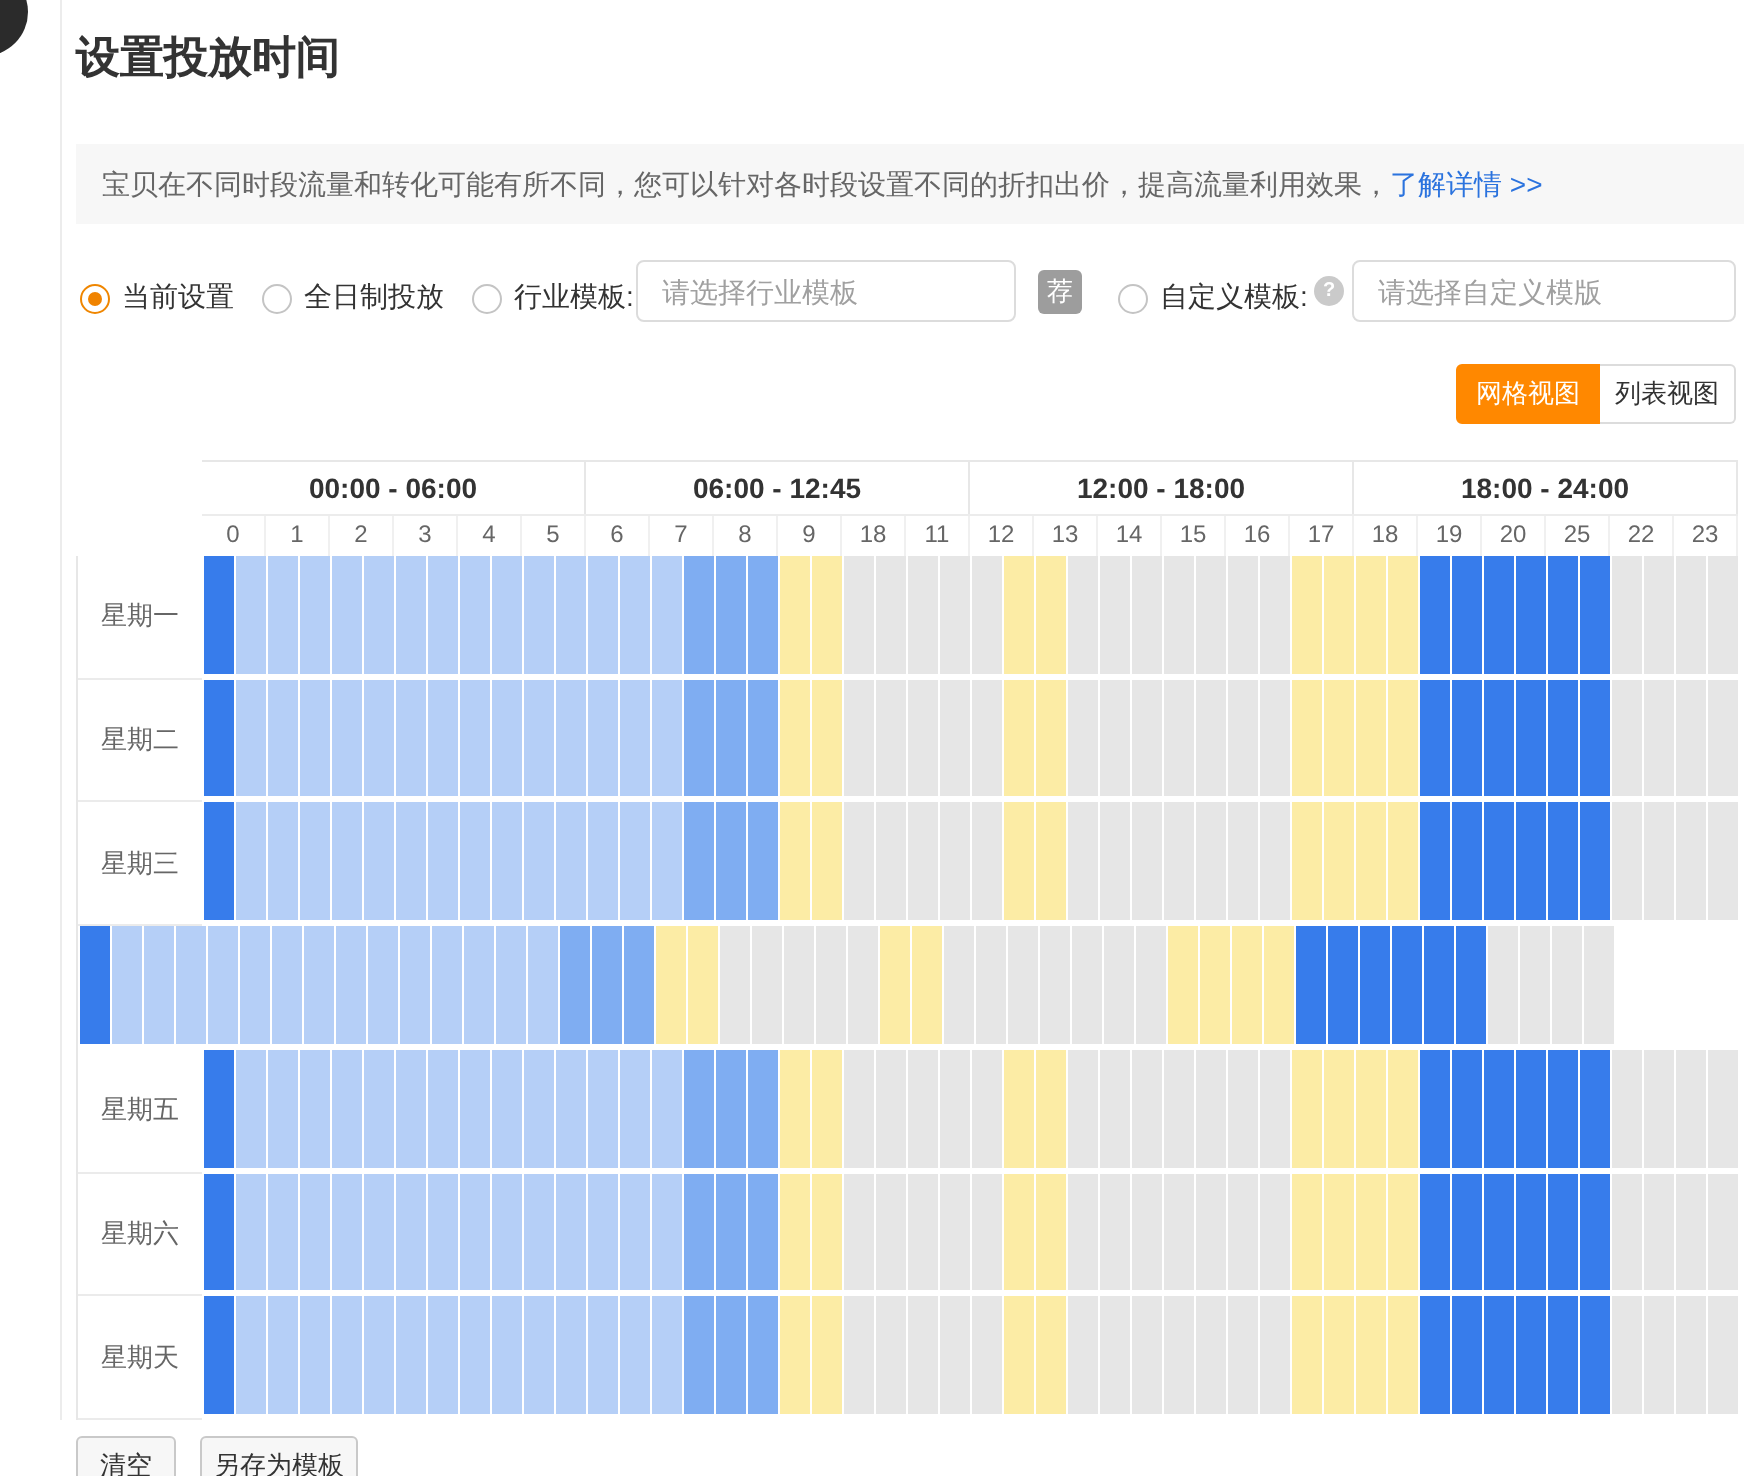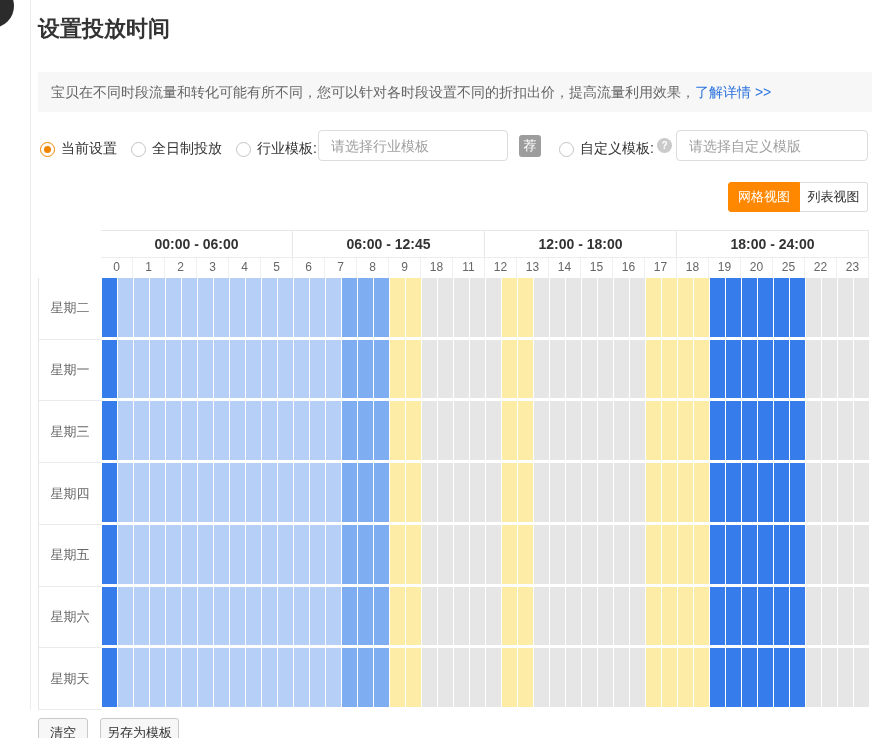--- a/index.html
+++ b/index.html
@@ -130,20 +130,73 @@
         <div class="hour-cell">17</div>
         <div class="hour-cell">18</div>
         <div class="hour-cell">19</div>
         <div class="hour-cell">20</div>
         <div class="hour-cell">25</div>
         <div class="hour-cell">22</div>
         <div class="hour-cell">23</div>
       </div>
     <div class="rows">
         <div class="day-row">
+          <div class="day-label">星期一</div>
+          <div class="day-cells">
+            <div class="cell" style="background: rgb(55, 124, 235);"></div>
+            <div class="cell" style="background: rgb(181, 207, 247);"></div>
+            <div class="cell" style="background: rgb(181, 207, 247);"></div>
+            <div class="cell" style="background: rgb(181, 207, 247);"></div>
+            <div class="cell" style="background: rgb(181, 207, 247);"></div>
+            <div class="cell" style="background: rgb(181, 207, 247);"></div>
+            <div class="cell" style="background: rgb(181, 207, 247);"></div>
+            <div class="cell" style="background: rgb(181, 207, 247);"></div>
+            <div class="cell" style="background: rgb(181, 207, 247);"></div>
+            <div class="cell" style="background: rgb(181, 207, 247);"></div>
+            <div class="cell" style="background: rgb(181, 207, 247);"></div>
+            <div class="cell" style="background: rgb(181, 207, 247);"></div>
+            <div class="cell" style="background: rgb(181, 207, 247);"></div>
+            <div class="cell" style="background: rgb(181, 207, 247);"></div>
+            <div class="cell" style="background: rgb(181, 207, 247);"></div>
+            <div class="cell" style="background: rgb(127, 173, 242);"></div>
+            <div class="cell" style="background: rgb(127, 173, 242);"></div>
+            <div class="cell" style="background: rgb(127, 173, 242);"></div>
+            <div class="cell" style="background: rgb(252, 236, 165);"></div>
+            <div class="cell" style="background: rgb(252, 236, 165);"></div>
+            <div class="cell" style="background: rgb(230, 230, 230);"></div>
+            <div class="cell" style="background: rgb(230, 230, 230);"></div>
+            <div class="cell" style="background: rgb(230, 230, 230);"></div>
+            <div class="cell" style="background: rgb(230, 230, 230);"></div>
+            <div class="cell" style="background: rgb(230, 230, 230);"></div>
+            <div class="cell" style="background: rgb(252, 236, 165);"></div>
+            <div class="cell" style="background: rgb(252, 236, 165);"></div>
+            <div class="cell" style="background: rgb(230, 230, 230);"></div>
+            <div class="cell" style="background: rgb(230, 230, 230);"></div>
+            <div class="cell" style="background: rgb(230, 230, 230);"></div>
+            <div class="cell" style="background: rgb(230, 230, 230);"></div>
+            <div class="cell" style="background: rgb(230, 230, 230);"></div>
+            <div class="cell" style="background: rgb(230, 230, 230);"></div>
+            <div class="cell" style="background: rgb(230, 230, 230);"></div>
+            <div class="cell" style="background: rgb(252, 236, 165);"></div>
+            <div class="cell" style="background: rgb(252, 236, 165);"></div>
+            <div class="cell" style="background: rgb(252, 236, 165);"></div>
+            <div class="cell" style="background: rgb(252, 236, 165);"></div>
+            <div class="cell" style="background: rgb(55, 124, 235);"></div>
+            <div class="cell" style="background: rgb(55, 124, 235);"></div>
+            <div class="cell" style="background: rgb(55, 124, 235);"></div>
+            <div class="cell" style="background: rgb(55, 124, 235);"></div>
+            <div class="cell" style="background: rgb(55, 124, 235);"></div>
+            <div class="cell" style="background: rgb(55, 124, 235);"></div>
+            <div class="cell" style="background: rgb(230, 230, 230);"></div>
+            <div class="cell" style="background: rgb(230, 230, 230);"></div>
+            <div class="cell" style="background: rgb(230, 230, 230);"></div>
+            <div class="cell" style="background: rgb(230, 230, 230);"></div>
+          </div>
+        </div>
+        <div class="day-row">
           <div class="day-label">星期二</div>
           <div class="day-cells">
             <div class="cell" style="background: rgb(55, 124, 235);"></div>
             <div class="cell" style="background: rgb(181, 207, 247);"></div>
             <div class="cell" style="background: rgb(181, 207, 247);"></div>
             <div class="cell" style="background: rgb(181, 207, 247);"></div>
             <div class="cell" style="background: rgb(181, 207, 247);"></div>
             <div class="cell" style="background: rgb(181, 207, 247);"></div>
             <div class="cell" style="background: rgb(181, 207, 247);"></div>
             <div class="cell" style="background: rgb(181, 207, 247);"></div>
@@ -183,73 +236,20 @@
             <div class="cell" style="background: rgb(55, 124, 235);"></div>
             <div class="cell" style="background: rgb(55, 124, 235);"></div>
             <div class="cell" style="background: rgb(55, 124, 235);"></div>
             <div class="cell" style="background: rgb(230, 230, 230);"></div>
             <div class="cell" style="background: rgb(230, 230, 230);"></div>
             <div class="cell" style="background: rgb(230, 230, 230);"></div>
             <div class="cell" style="background: rgb(230, 230, 230);"></div>
           </div>
         </div>
         <div class="day-row">
-          <div class="day-label">星期一</div>
-          <div class="day-cells">
-            <div class="cell" style="background: rgb(55, 124, 235);"></div>
-            <div class="cell" style="background: rgb(181, 207, 247);"></div>
-            <div class="cell" style="background: rgb(181, 207, 247);"></div>
-            <div class="cell" style="background: rgb(181, 207, 247);"></div>
-            <div class="cell" style="background: rgb(181, 207, 247);"></div>
-            <div class="cell" style="background: rgb(181, 207, 247);"></div>
-            <div class="cell" style="background: rgb(181, 207, 247);"></div>
-            <div class="cell" style="background: rgb(181, 207, 247);"></div>
-            <div class="cell" style="background: rgb(181, 207, 247);"></div>
-            <div class="cell" style="background: rgb(181, 207, 247);"></div>
-            <div class="cell" style="background: rgb(181, 207, 247);"></div>
-            <div class="cell" style="background: rgb(181, 207, 247);"></div>
-            <div class="cell" style="background: rgb(181, 207, 247);"></div>
-            <div class="cell" style="background: rgb(181, 207, 247);"></div>
-            <div class="cell" style="background: rgb(181, 207, 247);"></div>
-            <div class="cell" style="background: rgb(127, 173, 242);"></div>
-            <div class="cell" style="background: rgb(127, 173, 242);"></div>
-            <div class="cell" style="background: rgb(127, 173, 242);"></div>
-            <div class="cell" style="background: rgb(252, 236, 165);"></div>
-            <div class="cell" style="background: rgb(252, 236, 165);"></div>
-            <div class="cell" style="background: rgb(230, 230, 230);"></div>
-            <div class="cell" style="background: rgb(230, 230, 230);"></div>
-            <div class="cell" style="background: rgb(230, 230, 230);"></div>
-            <div class="cell" style="background: rgb(230, 230, 230);"></div>
-            <div class="cell" style="background: rgb(230, 230, 230);"></div>
-            <div class="cell" style="background: rgb(252, 236, 165);"></div>
-            <div class="cell" style="background: rgb(252, 236, 165);"></div>
-            <div class="cell" style="background: rgb(230, 230, 230);"></div>
-            <div class="cell" style="background: rgb(230, 230, 230);"></div>
-            <div class="cell" style="background: rgb(230, 230, 230);"></div>
-            <div class="cell" style="background: rgb(230, 230, 230);"></div>
-            <div class="cell" style="background: rgb(230, 230, 230);"></div>
-            <div class="cell" style="background: rgb(230, 230, 230);"></div>
-            <div class="cell" style="background: rgb(230, 230, 230);"></div>
-            <div class="cell" style="background: rgb(252, 236, 165);"></div>
-            <div class="cell" style="background: rgb(252, 236, 165);"></div>
-            <div class="cell" style="background: rgb(252, 236, 165);"></div>
-            <div class="cell" style="background: rgb(252, 236, 165);"></div>
-            <div class="cell" style="background: rgb(55, 124, 235);"></div>
-            <div class="cell" style="background: rgb(55, 124, 235);"></div>
-            <div class="cell" style="background: rgb(55, 124, 235);"></div>
-            <div class="cell" style="background: rgb(55, 124, 235);"></div>
-            <div class="cell" style="background: rgb(55, 124, 235);"></div>
-            <div class="cell" style="background: rgb(55, 124, 235);"></div>
-            <div class="cell" style="background: rgb(230, 230, 230);"></div>
-            <div class="cell" style="background: rgb(230, 230, 230);"></div>
-            <div class="cell" style="background: rgb(230, 230, 230);"></div>
-            <div class="cell" style="background: rgb(230, 230, 230);"></div>
-          </div>
-        </div>
-        <div class="day-row">
           <div class="day-label">星期三</div>
           <div class="day-cells">
             <div class="cell" style="background: rgb(55, 124, 235);"></div>
             <div class="cell" style="background: rgb(181, 207, 247);"></div>
             <div class="cell" style="background: rgb(181, 207, 247);"></div>
             <div class="cell" style="background: rgb(181, 207, 247);"></div>
             <div class="cell" style="background: rgb(181, 207, 247);"></div>
             <div class="cell" style="background: rgb(181, 207, 247);"></div>
             <div class="cell" style="background: rgb(181, 207, 247);"></div>
             <div class="cell" style="background: rgb(181, 207, 247);"></div>
@@ -289,21 +289,20 @@
             <div class="cell" style="background: rgb(55, 124, 235);"></div>
             <div class="cell" style="background: rgb(55, 124, 235);"></div>
             <div class="cell" style="background: rgb(55, 124, 235);"></div>
             <div class="cell" style="background: rgb(230, 230, 230);"></div>
             <div class="cell" style="background: rgb(230, 230, 230);"></div>
             <div class="cell" style="background: rgb(230, 230, 230);"></div>
             <div class="cell" style="background: rgb(230, 230, 230);"></div>
           </div>
         </div>
         <div class="day-row">
-          <div class="day-label">星期四</div>
           <div class="day-cells">
             <div class="cell" style="background: rgb(55, 124, 235);"></div>
             <div class="cell" style="background: rgb(181, 207, 247);"></div>
             <div class="cell" style="background: rgb(181, 207, 247);"></div>
             <div class="cell" style="background: rgb(181, 207, 247);"></div>
             <div class="cell" style="background: rgb(181, 207, 247);"></div>
             <div class="cell" style="background: rgb(181, 207, 247);"></div>
             <div class="cell" style="background: rgb(181, 207, 247);"></div>
             <div class="cell" style="background: rgb(181, 207, 247);"></div>
             <div class="cell" style="background: rgb(181, 207, 247);"></div>

